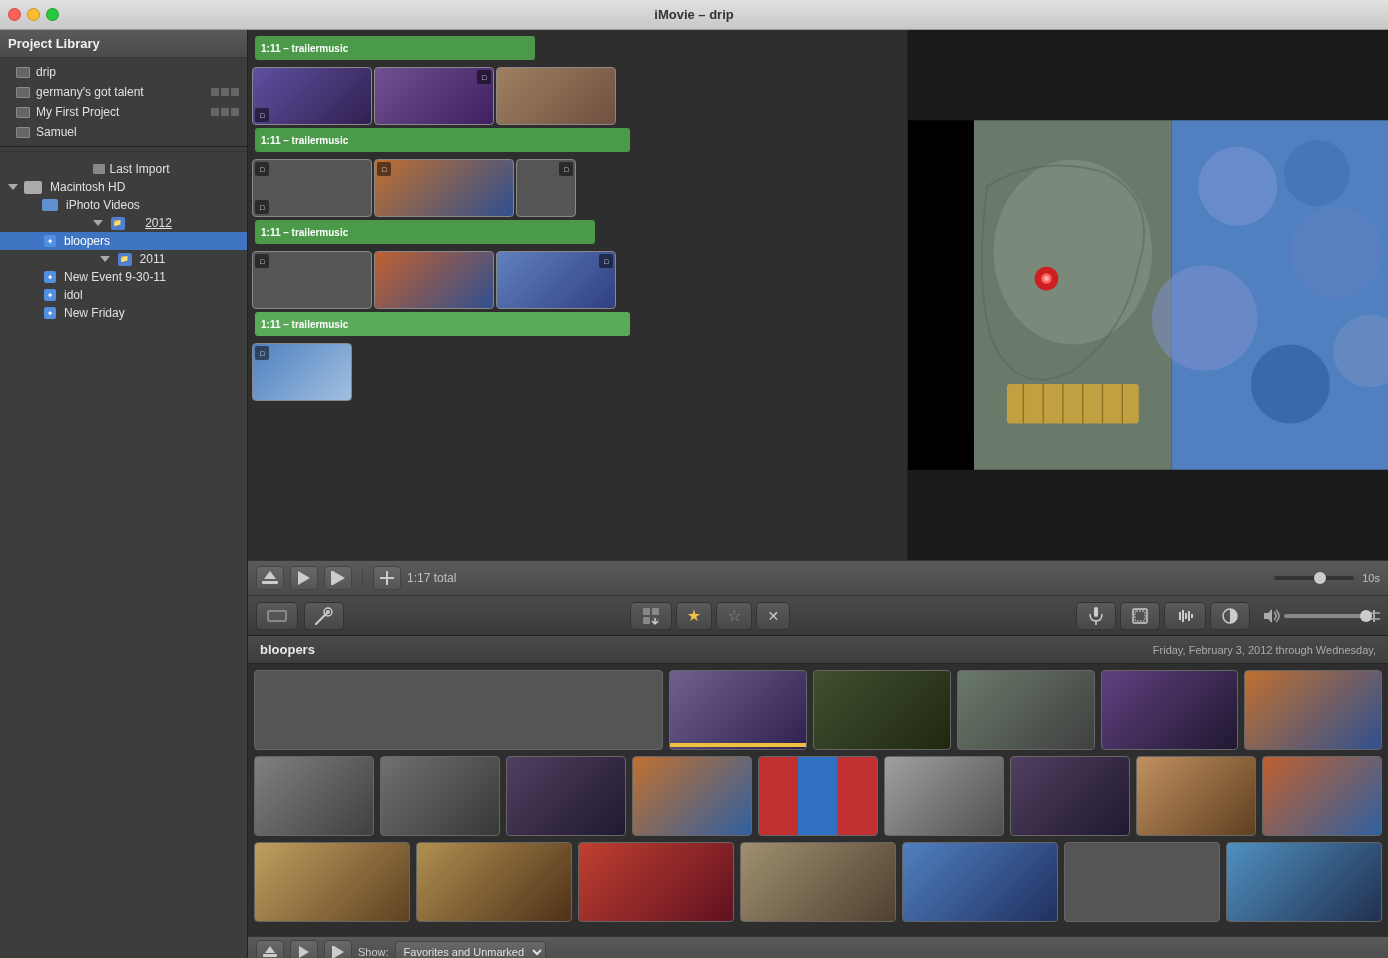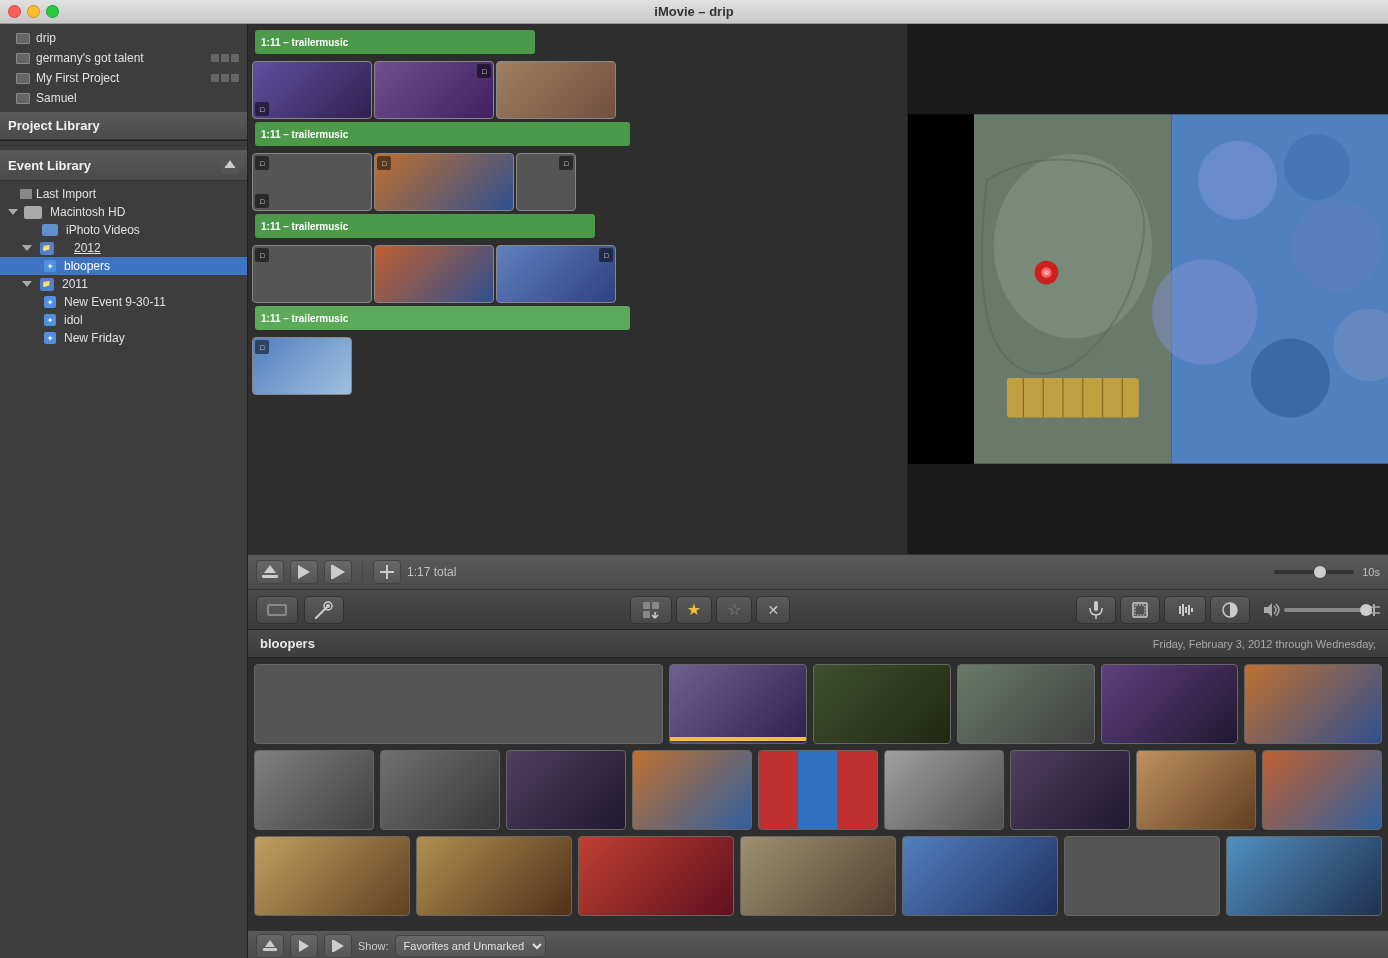--- a/index.html
+++ b/index.html
@@ -10,21 +10,21 @@
       font-family: -apple-system, 'Helvetica Neue', Arial, sans-serif;
       font-size: 12px;
       color: #e0e0e0;
       overflow: hidden;
       position: relative;
     }
 
     
     #titlebar {
       width: 100%;
-      height: 24px;
+      height: 30px;
       background: linear-gradient(to bottom, #e0e0e0, #c8c8c8);
       display: flex;
       align-items: center;
       justify-content: center;
       position: relative;
       border-bottom: 1px solid #999;
     }
     #titlebar-title {
       font-size: 13px;
       font-weight: bold;
@@ -159,21 +159,21 @@
       font-size: 7px;
       color: white;
       display: flex;
       align-items: center;
       justify-content: center;
     }
     .event-label {
       font-size: 12px;
       color: #e0e0e0;
     }
-    .indent1 { padding-left: 20px; }
+    .indent1 { padding-left: 20px; justify-content: center; }
     .indent2 { padding-left: 32px; }
 
     
     #content-area {
       flex: 1;
       display: flex;
       flex-direction: column;
       background: #3a3a3a;
     }
 
@@ -435,20 +435,21 @@
     <div class="window-btn btn-max"></div>
   </div>
   <span id="titlebar-title">iMovie – drip</span>
 </div>
 
 <div id="main-layout">
 
   <div id="sidebar">
 
     <div id="project-library">
+      <div id="project-library-header">Project Library</div>
       <div id="project-library-items">
 
         <div class="project-item">
           <div class="film-icon"></div>
           <span class="project-item-label">drip</span>
         </div>
 
         <div class="project-item">
           <div class="film-icon"></div>
           <span class="project-item-label">germany's got talent</span>
@@ -467,35 +468,25 @@
             <div class="ctrl-dot"></div>
             <div class="ctrl-dot"></div>
           </div>
         </div>
 
         <div class="project-item">
           <div class="film-icon"></div>
           <span class="project-item-label">Samuel</span>
         </div>
       </div>
-      <div id="project-library-header">Project Library</div>
     </div>
 
     <div class="sidebar-separator"></div>
 
     <div id="event-library">
-      <div id="event-library-header">
-        <span>Event Library</span>
-        <div style="width:18px;height:18px;background:#555;border-radius:3px;display:flex;align-items:center;justify-content:center;cursor:pointer;">
-          <svg width="10" height="10" viewBox="0 0 10 10">
-              <rect x="0" y="6" width="10" height="2" fill="#ccc"></rect>
-              <polygon points="5,0 9,6 1,6" fill="#ccc"></polygon>
-            </svg>
-        </div>
-      </div>
       <div id="event-library-items">
 
         <div class="event-section indent1">
           <div class="hdd-icon" style="background:#888;width:12px;height:10px;border-radius:1px;"></div>
           <span class="event-label">Last Import</span>
         </div>
 
         <div class="event-section" style="padding-left:8px;">
           <div class="triangle" style="margin-right:2px;"></div>
           <div class="hdd-icon" style="width:18px;height:13px;background:#aaa;border-radius:2px;"></div>

